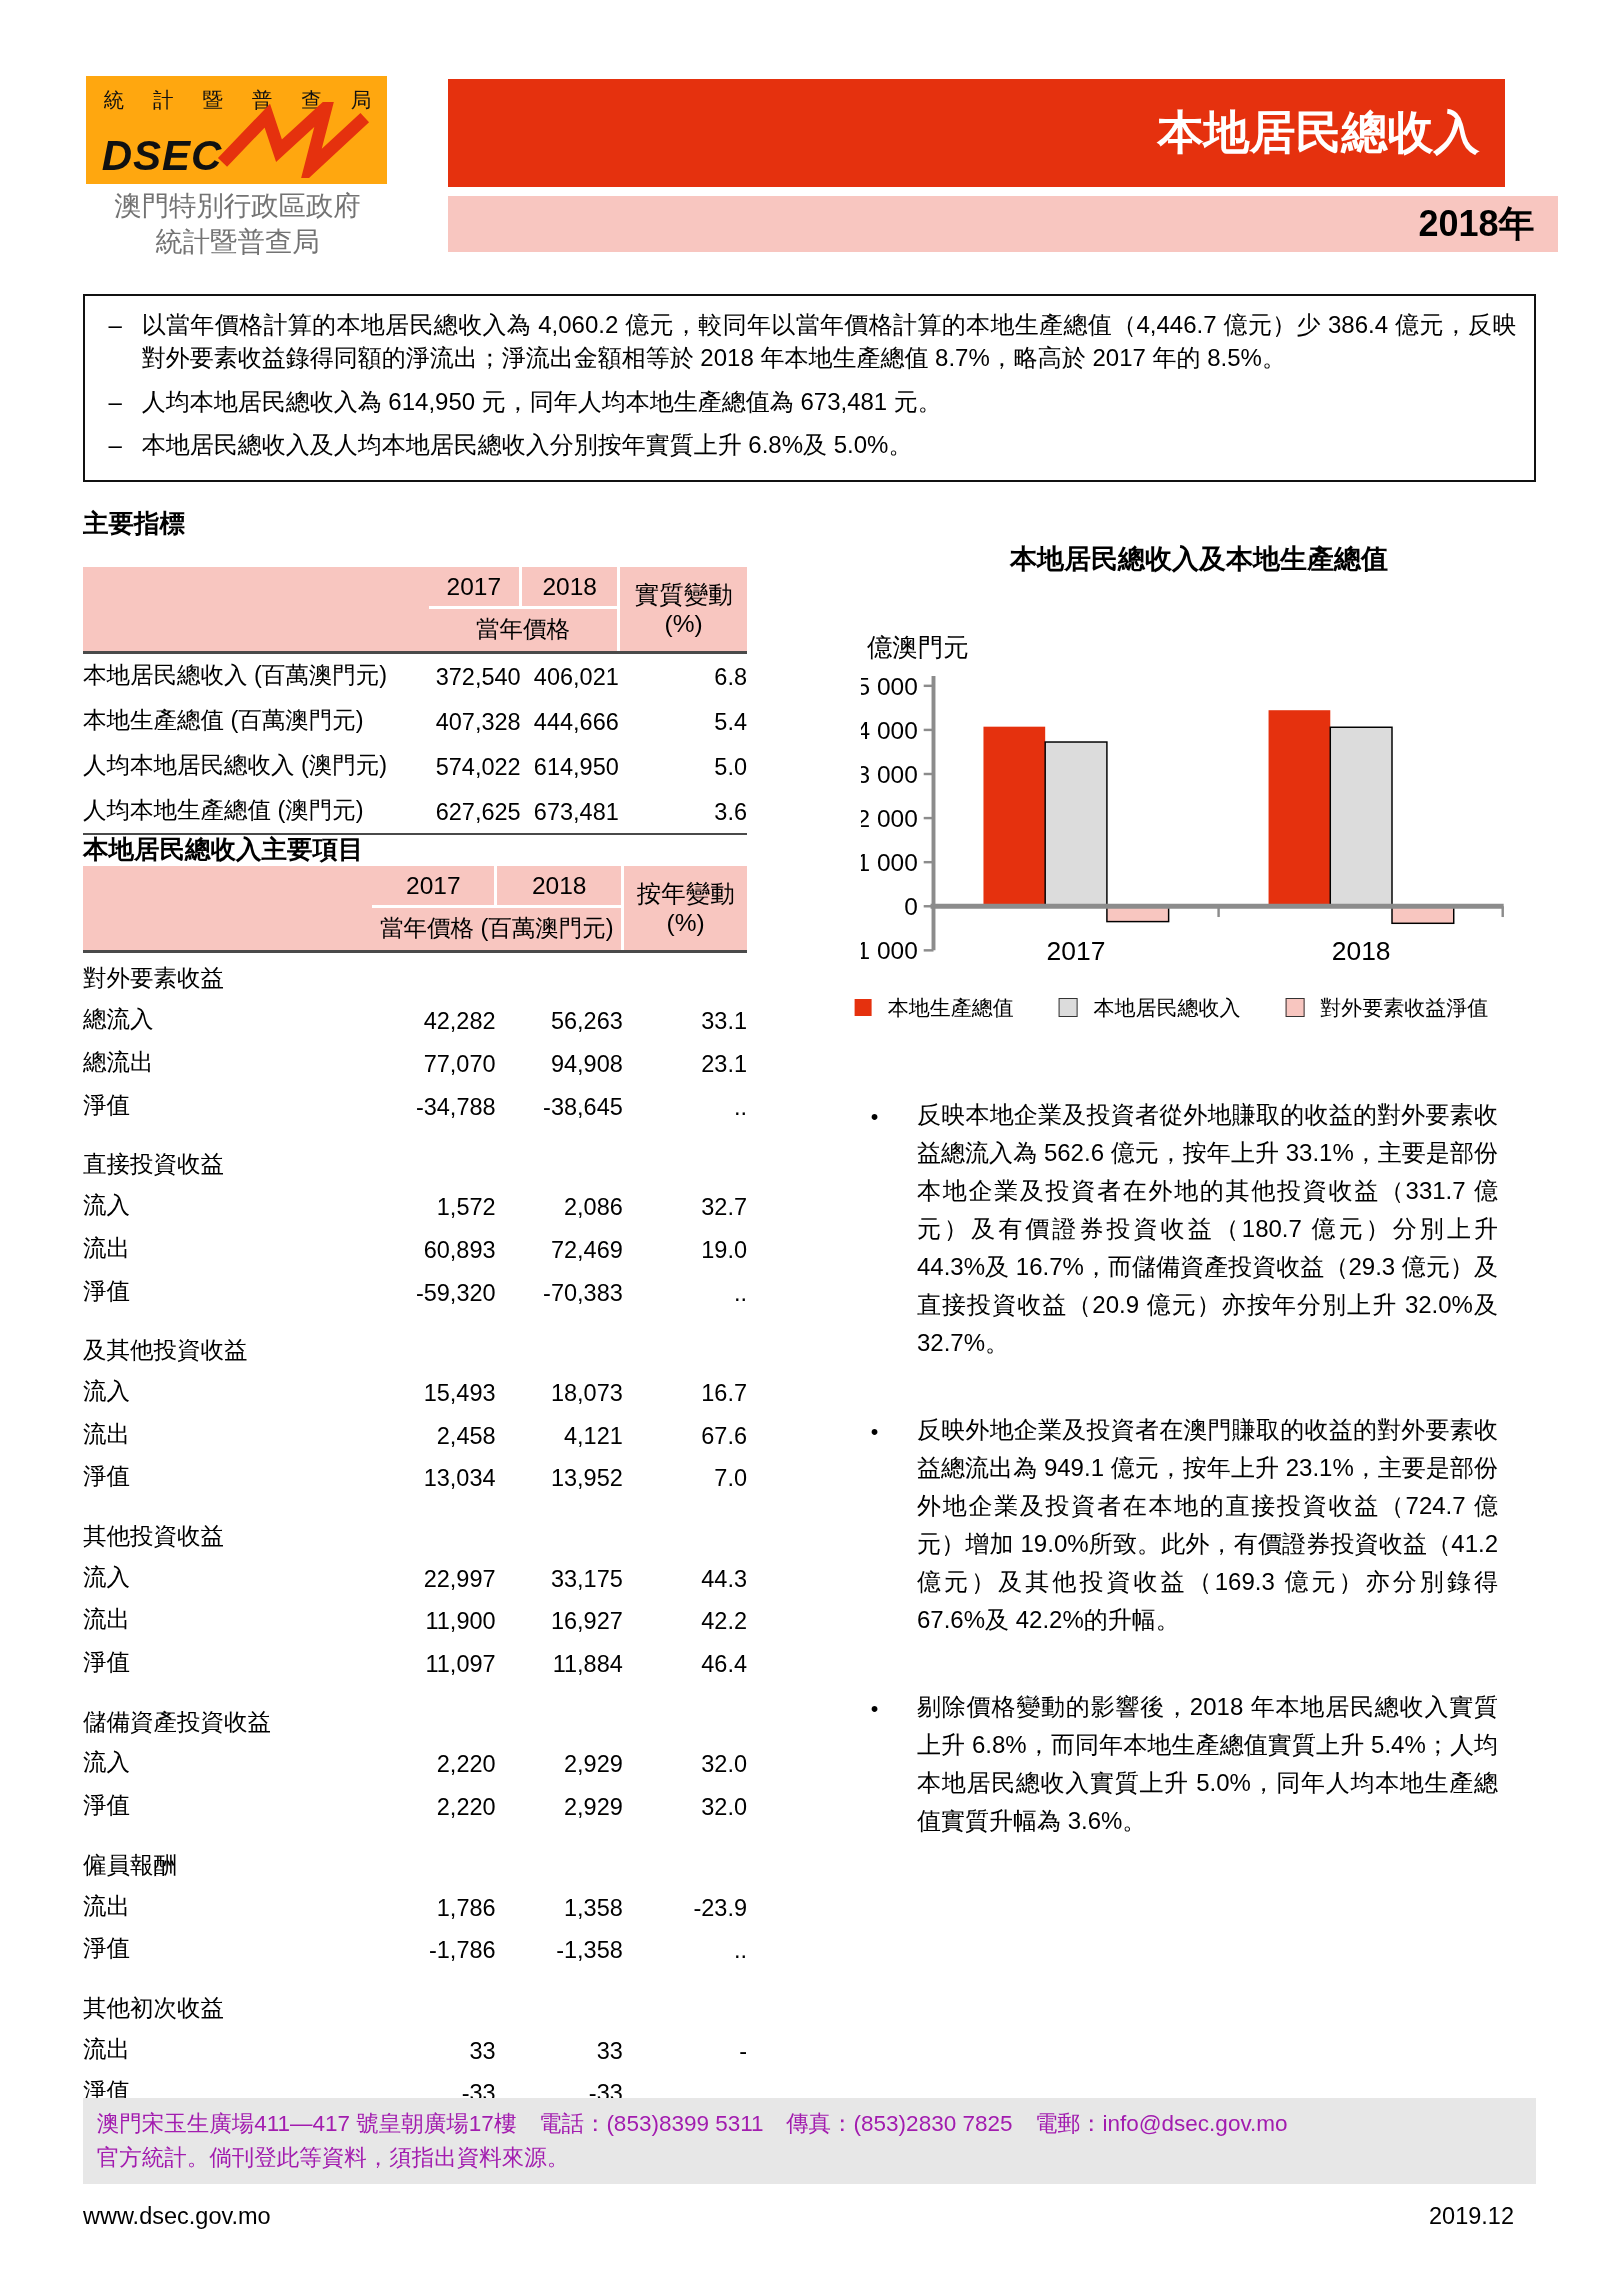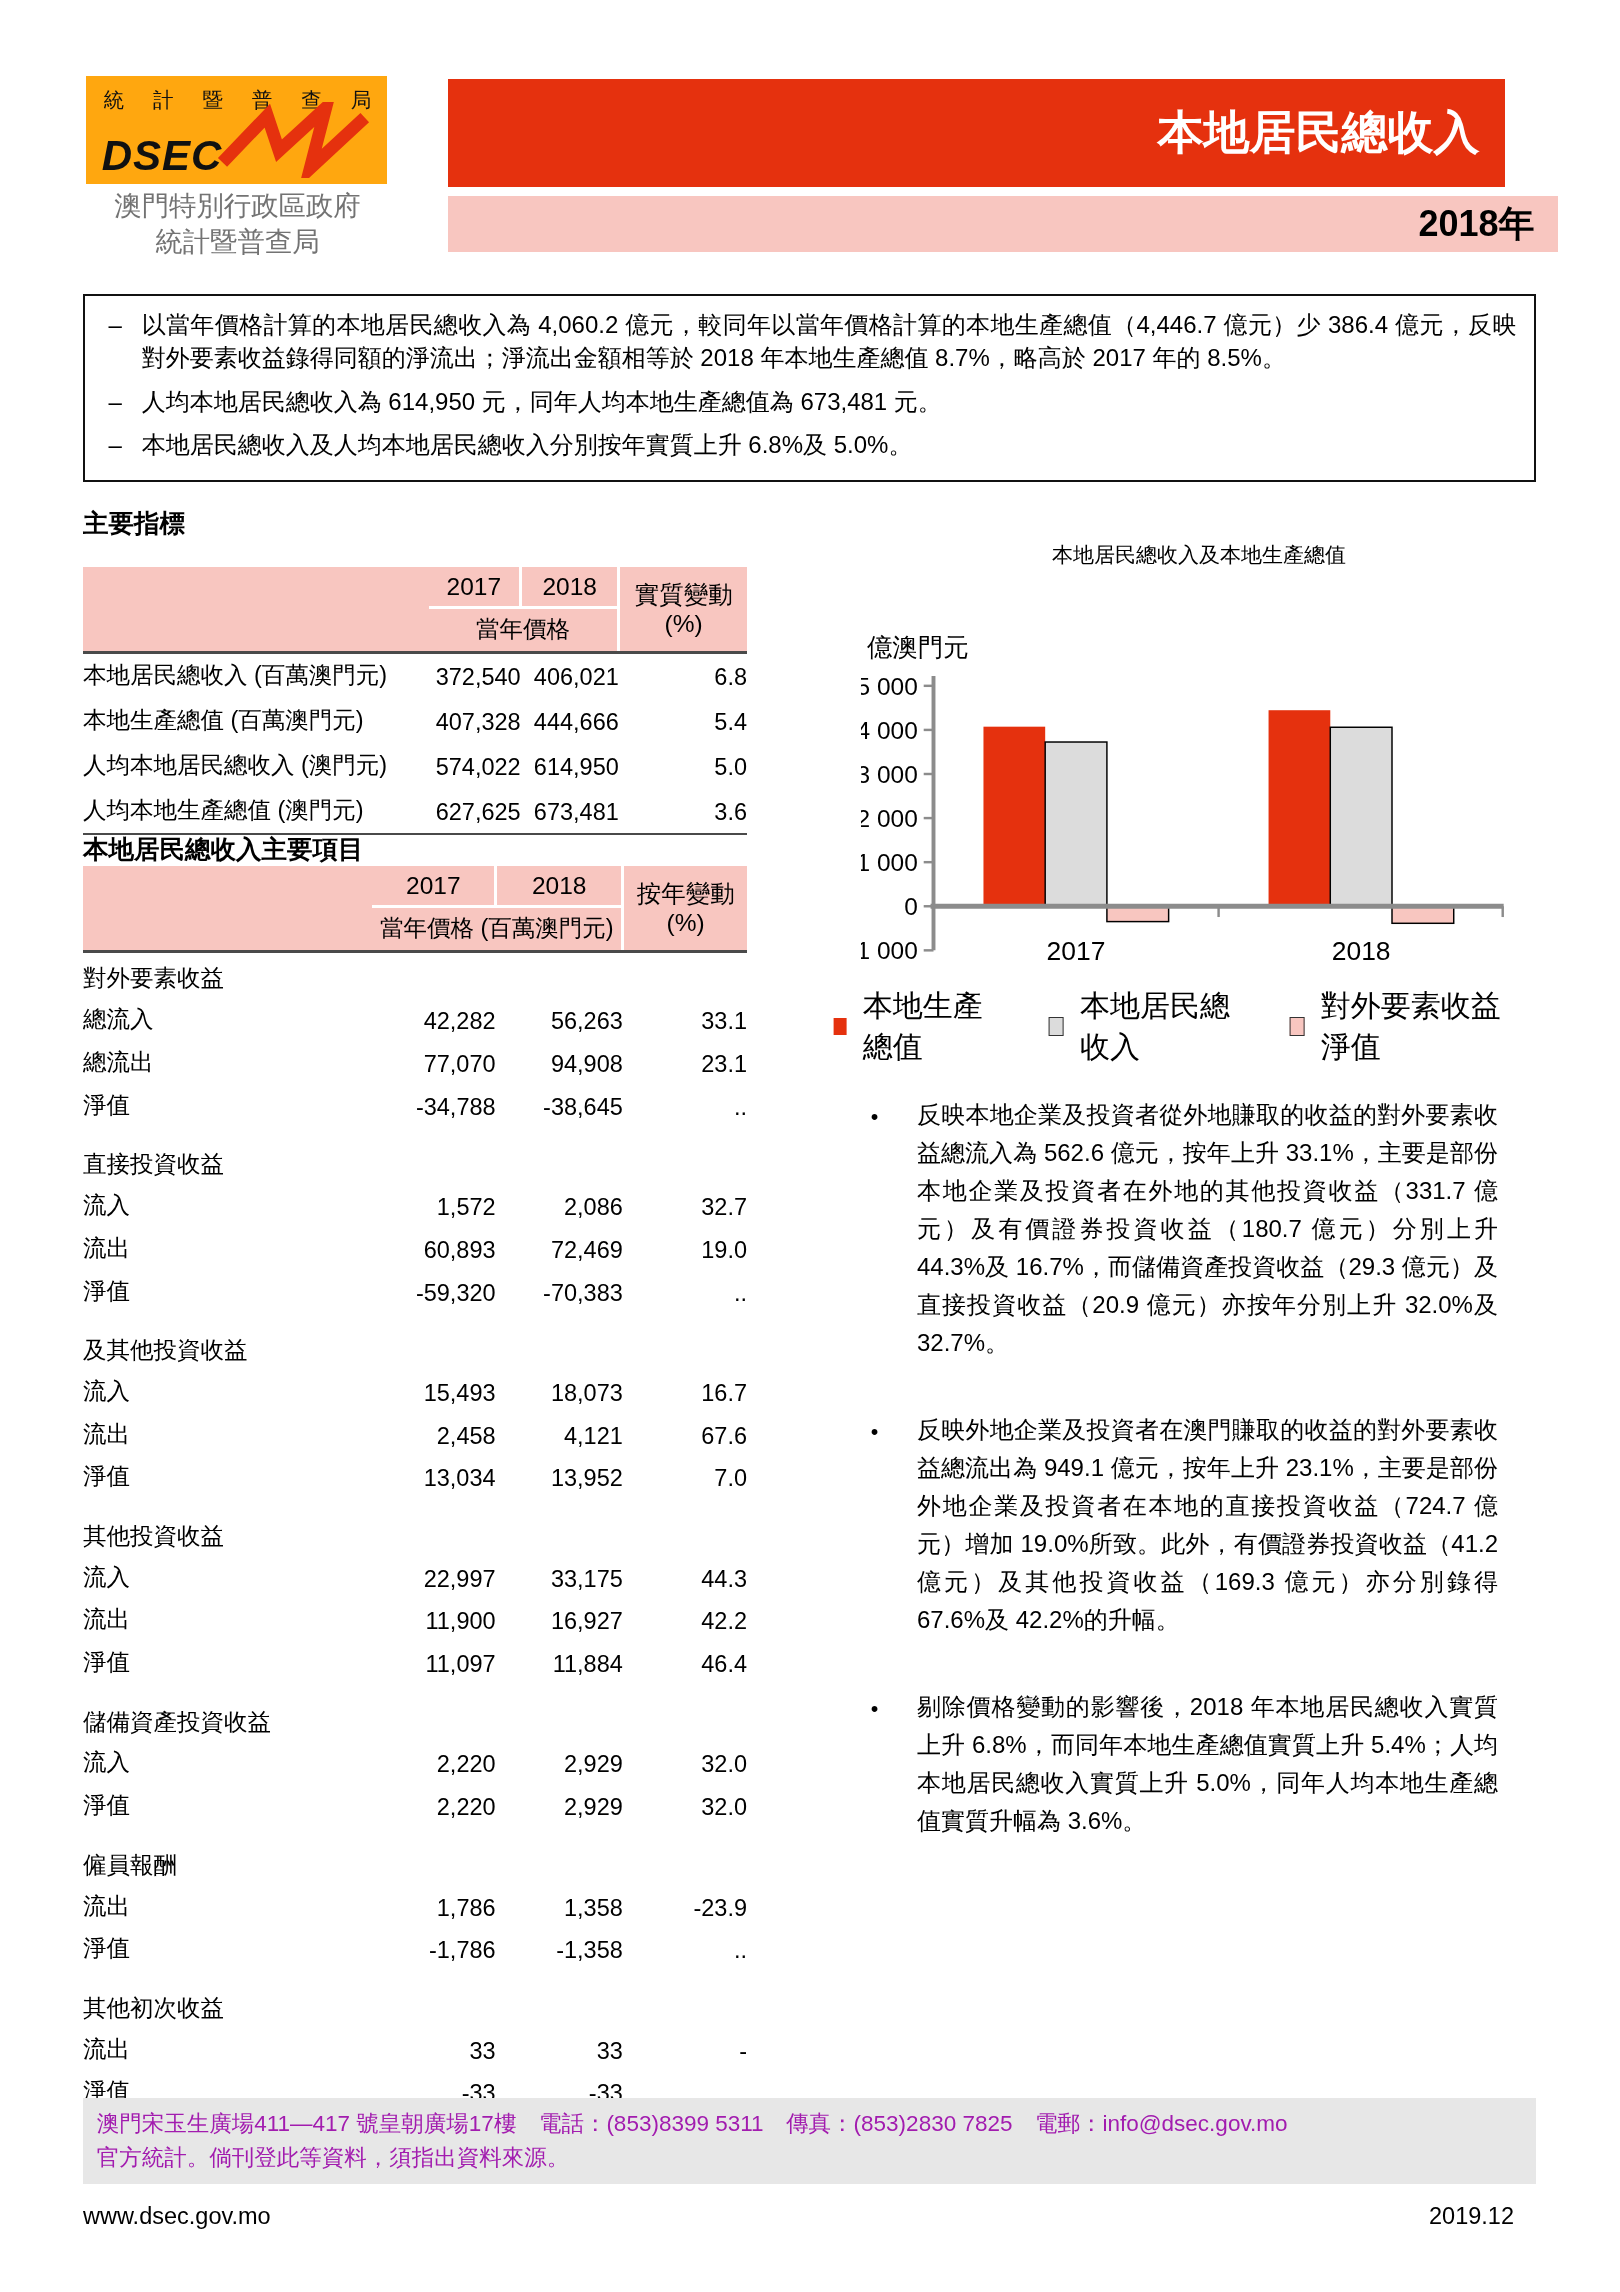--- a/index.html
+++ b/index.html
@@ -44,23 +44,23 @@
   table.stat td.num{text-align:right;}
   table.stat td.section-name{padding-top:21.6px;padding-bottom:3.9px;margin-left:8px;}
   table.stat tbody tr.first-section td.section-name{padding-top:9.8px;}
   table.t1 td{padding:5.9px 0 6.9px;}
   table.t1 tbody tr:last-child td{border-bottom:2.9px solid #4a4a4a;margin-left:35px;}
   table.t2 tbody tr:last-child td{border-bottom:2.9px solid #000;}
   .tbl-note{font-size:22.5px;margin-top:5.9px;}
 
   
   .chart-wrap{position:absolute;left:861px;top:541px;width:676px;}
-  .chart-title{text-align:center;font-size:21px;font-weight:normal;height:37px;}
+  .chart-title{text-align:center;font-size:27px;font-weight:bold;height:37px;}
   .legend{display:flex;justify-content:center;gap:45px;margin-top:11.8px;transform:translateX(-27.4px);}
-  .legend .item{display:flex;align-items:center;gap:16px;font-size:30px;}
+  .legend .item{display:flex;align-items:center;gap:16px;font-size:21px;margin-top:8px;}
   .legend .swatch{width:16.7px;height:16.7px;display:inline-block;}
 
   
   .analysis{position:absolute;left:863px;top:1096px;width:635px;}
   .analysis ul{list-style:none;margin:0;padding:0;}
   .analysis li{position:relative;padding-left:54px;font-size:24px;line-height:38px;
                text-align:justify;margin-bottom:49px;}
   .analysis li .dot{position:absolute;left:7.8px;top:2px;font-size:21.6px;}
 
   

